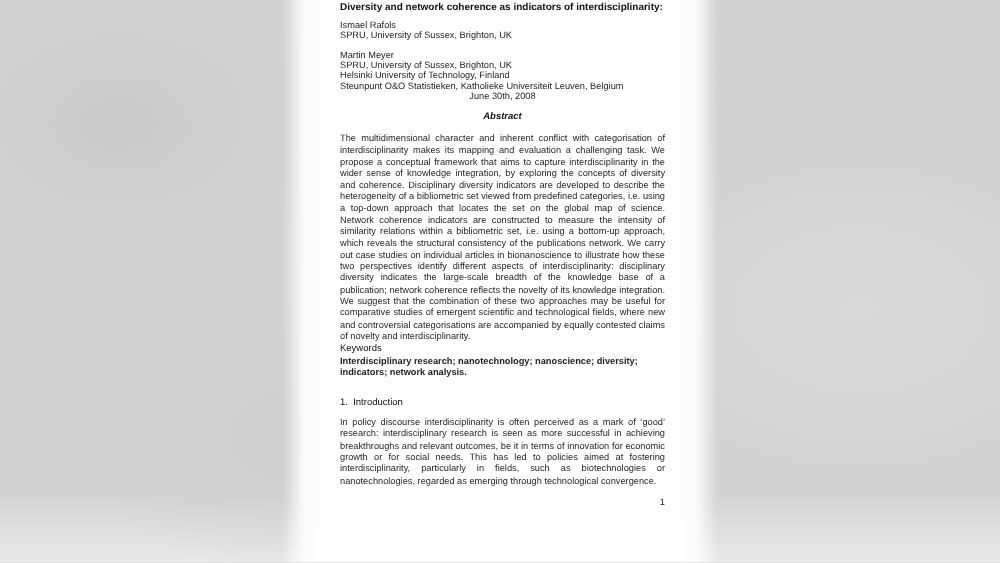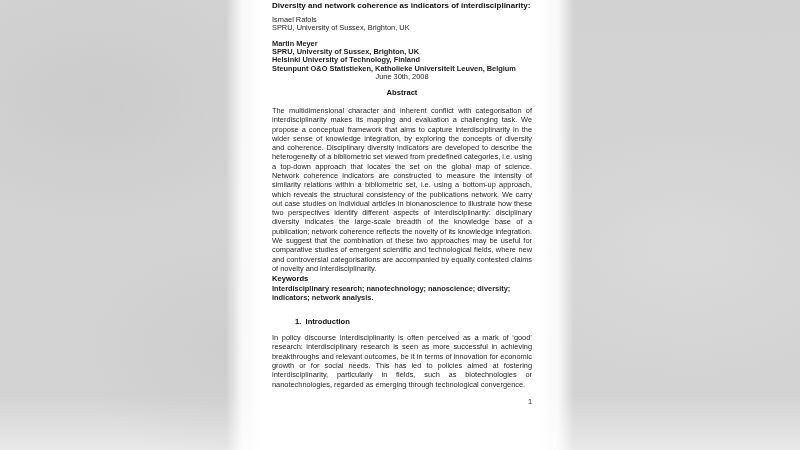--- a/index.html
+++ b/index.html
@@ -23,27 +23,27 @@
     position: absolute; left: 46px; top: 0; width: 260px;
     color: var(--text, #1f1f1f);
     font-size: 7.4px; line-height: 9.3px;
   }
   .title {
     padding-top: 1px; text-align: left;
     font-weight: bold; font-size: 8px; line-height: 9.5px; color: #111;
   }
   .author-block { text-align: left; line-height: 8.2px; }
   .author-block.first  { margin-top: 5.5px; }
-  .author-block.second { margin-top: 7.5px; font-weight: bold; }
+  .author-block.second { margin-top: 7.5px; }
   .date-line { text-align: center; line-height: 8.2px; }
-  .h-abstract { margin-top: 7px; text-align: center; font-weight: bold; font-size: 7.6px; line-height: 9px; color: #111; }
+  .h-abstract { margin-top: 7px; text-align: center; font-weight: bold; font-size: 7.6px; line-height: 9px; color: #111; font-style: italic; }
   .abstract-text { margin-top: 9px; text-align: justify; }
-  .h-keywords { margin-top: 2px; font-weight: bold; font-size: 7.6px; line-height: 8.8px; color: #111; }
+  .h-keywords { margin-top: 2px; font-weight: normal; font-size: 7.6px; line-height: 8.8px; color: #111; }
   .keywords-text { line-height: 9px; font-weight: bold; }
-  .h-section { margin-top: 15px; font-weight: bold; font-size: 7.6px; line-height: 9px; color: #111; white-space: pre-wrap; margin-left: 23px; }
+  .h-section { margin-top: 15px; font-weight: normal; font-size: 7.6px; line-height: 9px; color: #111; white-space: pre-wrap; }
   .section-text { margin-top: 7px; text-align: justify; }
   .page-number { margin-top: 8px; text-align: right; }
 </style>
 </head>
 <body>
 
 <div class="paper">
   <div class="content">
 
     <div class="title">

